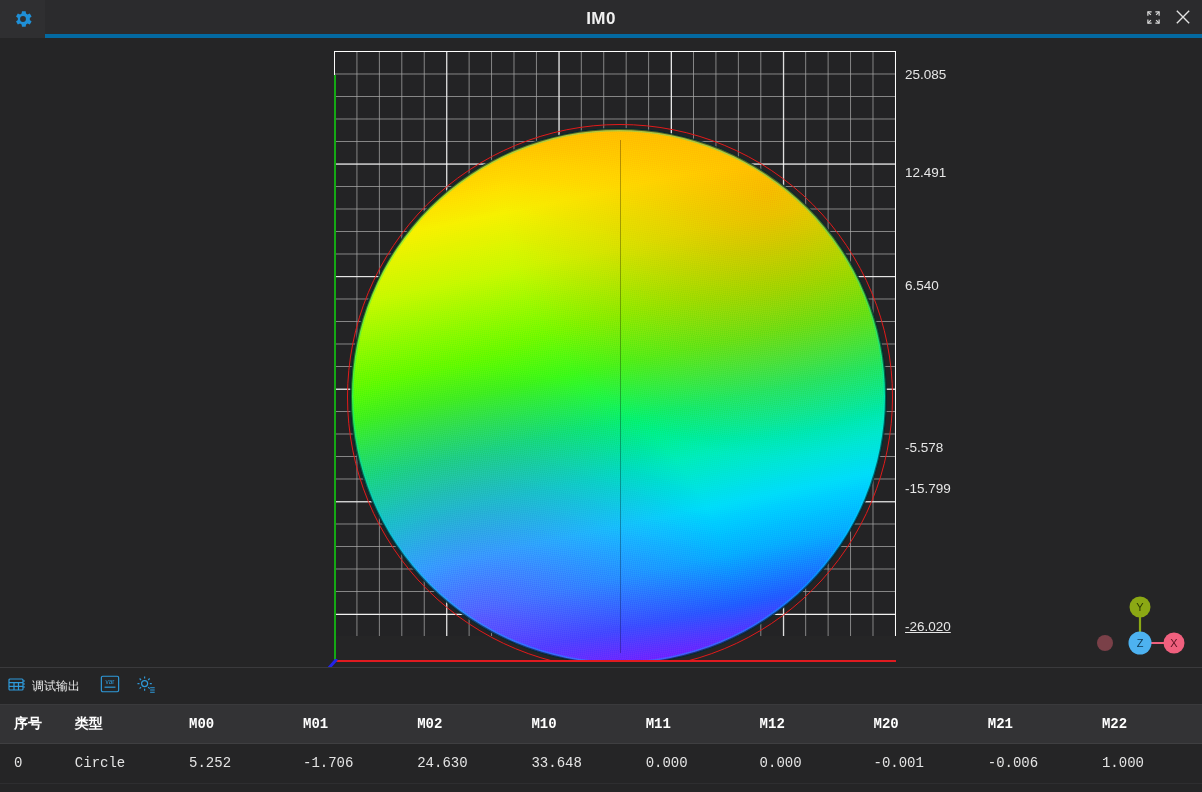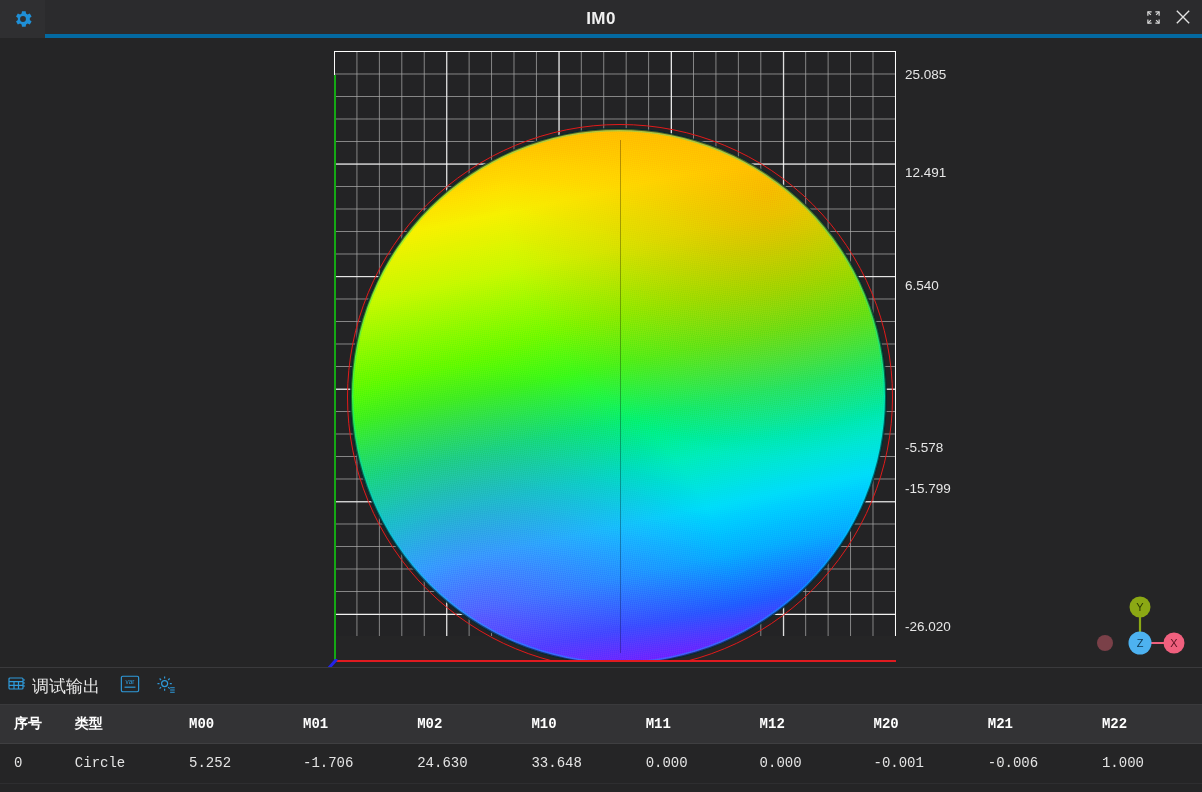--- a/index.html
+++ b/index.html
@@ -157,21 +157,21 @@
     background:#252526; border-top:1px solid #3a3a3c;
   }
   .dock-tabs {
     position:absolute; left:0; top:0; width:1202px; height:37px;
     display:flex; align-items:center; gap:0px;
     border-bottom:1px solid #3a3a3c; background:#252526;
   }
   .dock-tab {
     display:flex; align-items:center; gap:6px; height:37px;
     padding:0 12px 0 8px; cursor:pointer;
-    color:#e8e8e8; font-size:17px;
+    color:#e8e8e8; font-size:12px;
   }
   .dock-icon-btn {
     width:36px; height:37px; display:flex; align-items:center; justify-content:center;
     cursor:pointer;
   }
 
   table.grid-table { position:absolute; left:0; top:37px; width:1202px; border-collapse:collapse;font-family:Liberation Mono, monospace; }
   table.grid-table thead th {
     background:#333335; color:#ffffff; font-size:14px; font-weight:bold;
     text-align:left; height:38px; padding:0 0 0 14px;
@@ -253,21 +253,21 @@
         <path d="M11 1L3 10"></path>
       </svg>
     </div>
 
     <div class="ylabels">
       <span style="top:5px;margin-top:11px;">25.085</span>
       <span style="top:114px;">12.491</span>
       <span style="top:227px;">6.540</span>
       <span style="top:341px;margin-top:48px;">-5.578</span>
       <span style="top:430px;">-15.799</span>
-      <span style="top:568px;">-26.020</span>
+      <span style="top:568px;text-decoration:underline;">-26.020</span>
     </div>
 
     <div class="gizmo">
       <svg width="110" height="110" viewBox="0 0 110 110">
         <line x1="55" y1="55" x2="55" y2="19" stroke="#8ba814" stroke-width="2.2"></line>
         <line x1="55" y1="55" x2="89" y2="55" stroke="#f0607e" stroke-width="2.2"></line>
         <circle cx="20" cy="55" r="8" fill="#7a4048"></circle>
         <circle cx="55" cy="90" r="8" fill="#cfe020"></circle>
         <circle cx="55" cy="19" r="10.5" fill="#8ba814"></circle>
         <circle cx="89" cy="55" r="10.5" fill="#f0607e"></circle>

